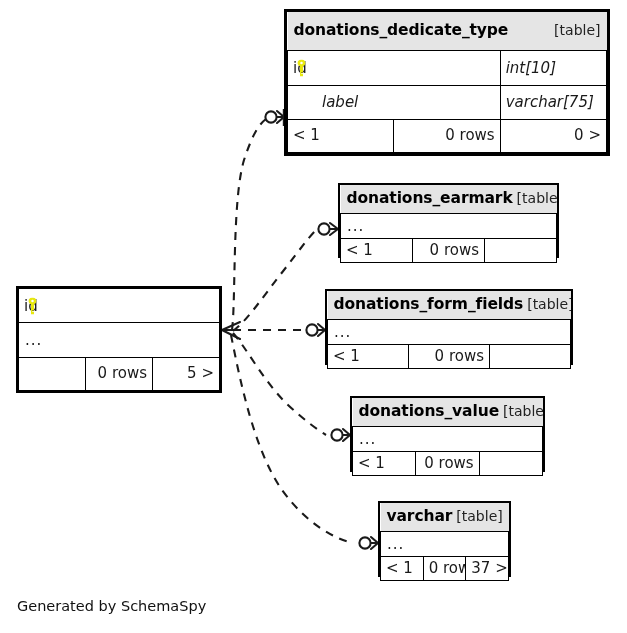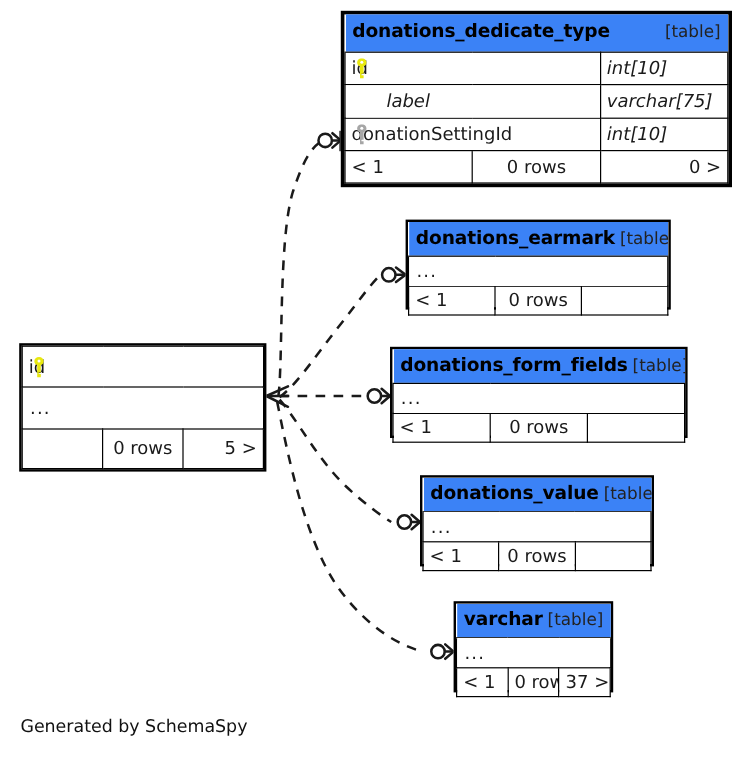--- a/index.html
+++ b/index.html
@@ -55,21 +55,21 @@
     padding: 2px 5px;
     font-size: 15px;
     color: #1a1a1a;
     line-height: 1.35;
     white-space: nowrap;
     overflow: hidden;
     background: #ffffff;
   }
 
   .hdr-row td {
-    background: #3b82f6;
+    background: #e5e5e5;
     border-top: none;
     border-left: none;
     border-right: none;
     padding: 3px 6px 4px 6px;
   }
   .hdr-wrap {
     display: flex;
     align-items: baseline;
     justify-content: space-between;
     width: 100%;
@@ -112,21 +112,21 @@
     font-size: 15px;
     letter-spacing: 1px;
     color: #1a1a1a;
   }
 
   .foot td {
     font-size: 15px;
     padding: 1px 5px 2px 5px;
   }
   .foot .fl { text-align: left; }
-  .foot .fc { text-align: center; }
+  .foot .fc { text-align: right; }
   .foot .fr { text-align: right; }
 
   .type-cell {
     padding-left: 6px;
     font-style: italic;
   }
 
   .caption {
     position: absolute;
     left: 17px;
@@ -232,27 +232,20 @@
             <td class="col-cell" colspan="2" style="width: 222px;"><span class="keyicon"><svg viewBox="0 0 11 17" width="11" height="17" xmlns="http://www.w3.org/2000/svg">
                   <path d="M5.5 0 C7.8 0 9.4 1.5 9.4 3.5 C9.4 5.1 8.4 6.3 7.0 6.8 L7.0 13.0 L5.2 13.0 L5.2 14.2 L7.0 14.2 L7.0 17 L4.0 17 L4.0 6.8 C2.6 6.3 1.6 5.1 1.6 3.5 C1.6 1.5 3.2 0 5.5 0 Z" fill="#e8e80f"></path>
                   <circle cx="5.5" cy="3.4" r="1.25" fill="#ffffff"></circle>
                 </svg></span><span class="">id</span></td>
             <td class="type-cell">int[10]</td>
           </tr>
           <tr>
             <td class="col-cell nokey" colspan="2" style="width: 222px;"><span class="">label</span></td>
             <td class="type-cell">varchar[75]</td>
           </tr>
-          <tr>
-            <td class="col-cell" colspan="2" style="width: 222px;"><span class="keyicon"><svg viewBox="0 0 11 17" width="11" height="17" xmlns="http://www.w3.org/2000/svg">
-                  <path d="M5.5 0 C7.8 0 9.4 1.5 9.4 3.5 C9.4 5.1 8.4 6.3 7.0 6.8 L7.0 13.0 L5.2 13.0 L5.2 14.2 L7.0 14.2 L7.0 17 L4.0 17 L4.0 6.8 C2.6 6.3 1.6 5.1 1.6 3.5 C1.6 1.5 3.2 0 5.5 0 Z" fill="#a6a6a6"></path>
-                  <circle cx="5.5" cy="3.4" r="1.25" fill="#ffffff"></circle>
-                </svg></span><span class="">donationSettingId</span></td>
-            <td class="type-cell">int[10]</td>
-          </tr>
           <tr class="foot">
             <td class="fl" style="width: 100px;">&lt; 1</td>
             <td class="fc" style="width: 122px;">0 rows</td>
             <td class="fr">0 &gt;</td>
           </tr>
         </tbody>
       </table>
     </div>
 
   <div class="tbl" id="tbl-donations_earmark">

